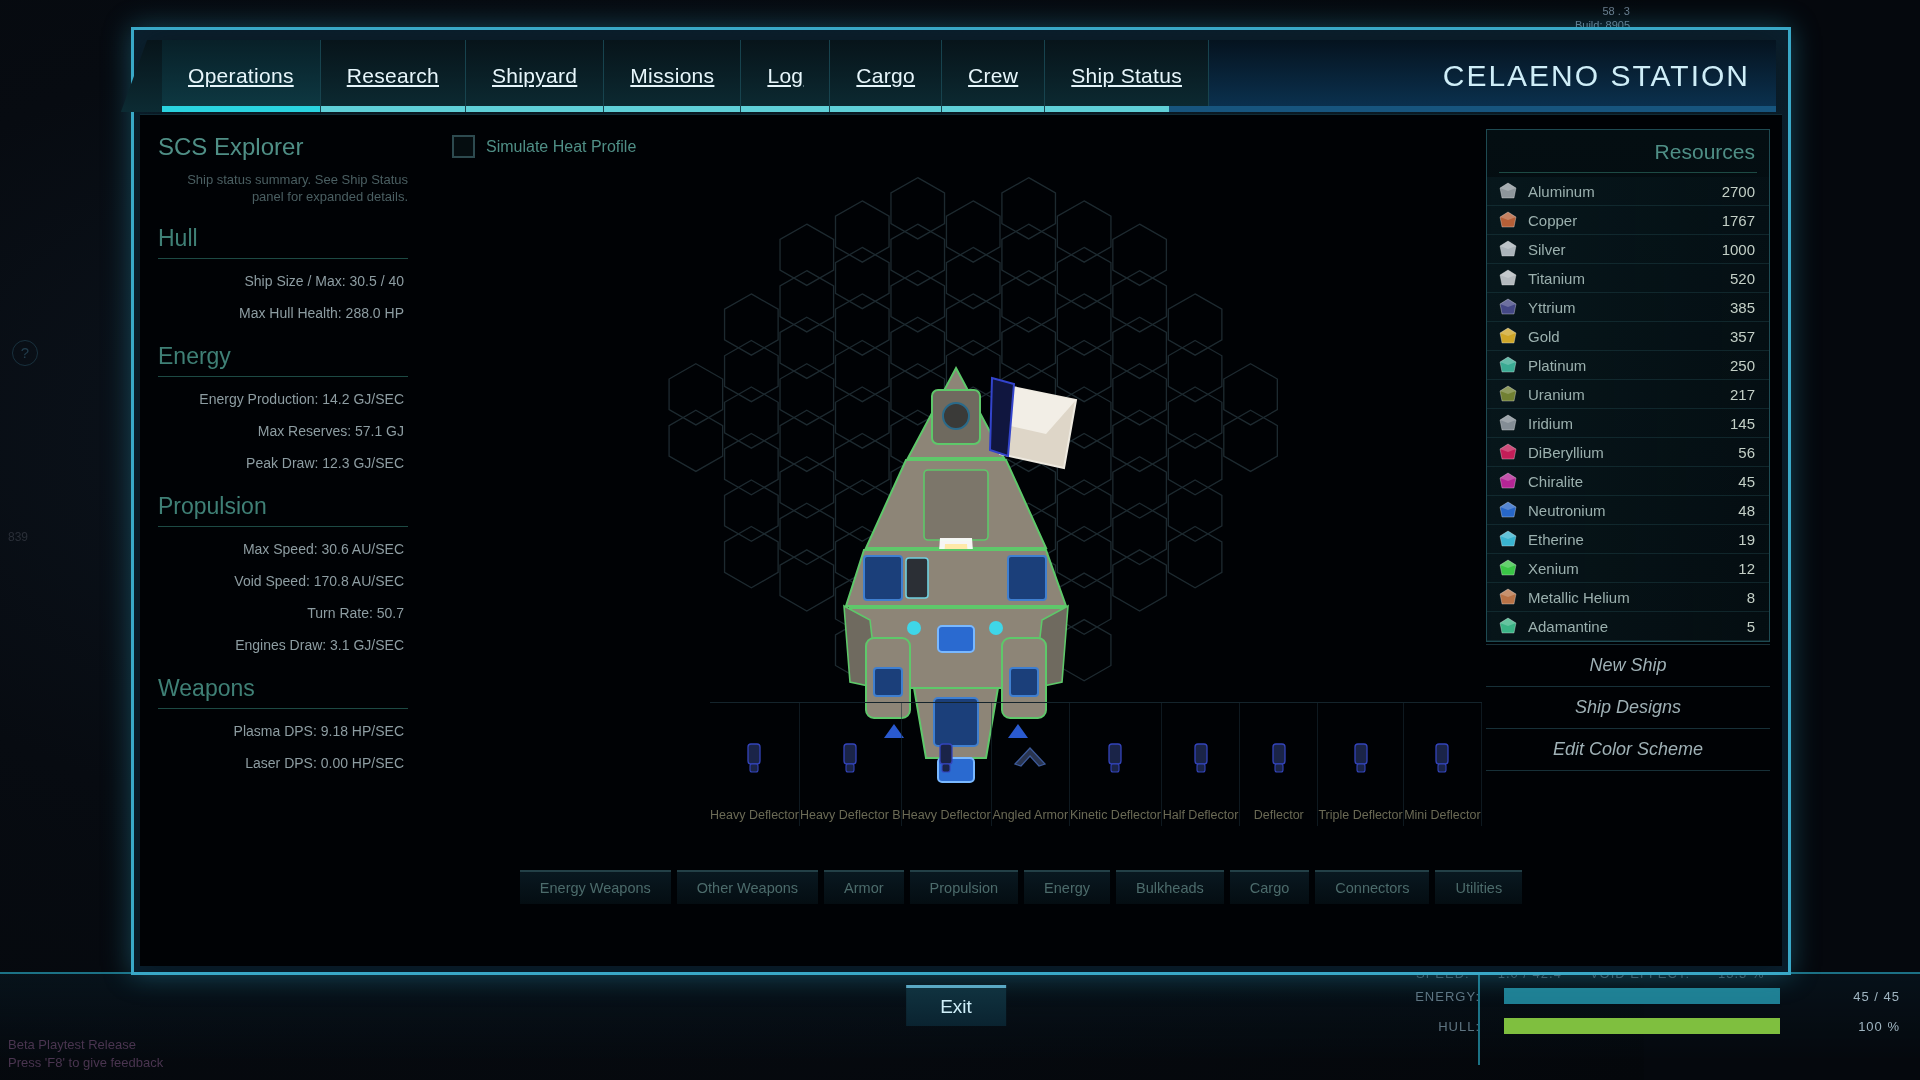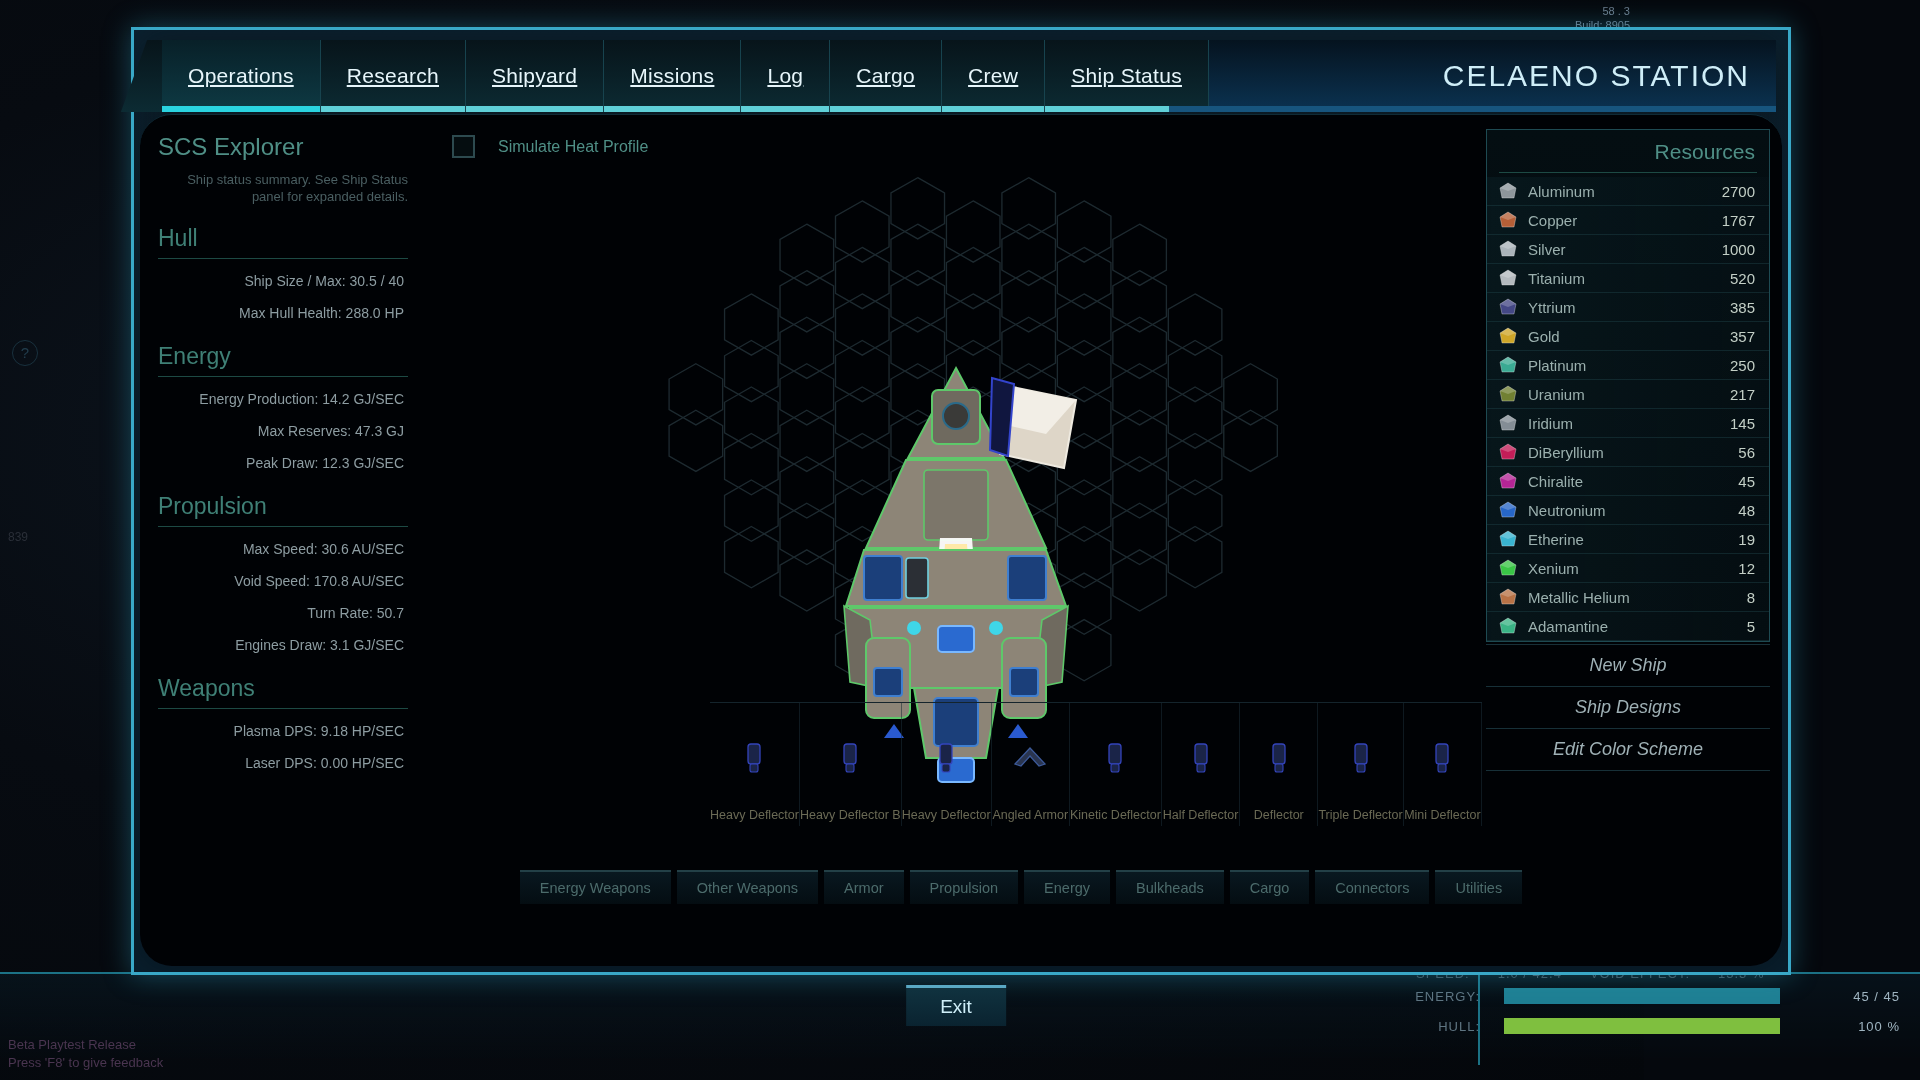--- a/index.html
+++ b/index.html
@@ -91,35 +91,34 @@
     background: linear-gradient(180deg, #07141a 0%, #0c2b33 100%);
     transform: skewX(-20deg);
   }
 
   
   .content {
     position: absolute; left: 6px; right: 6px; top: 84px; bottom: 6px;
     background: #000205;
     border-top: 1px solid #0f2b36;
     display: flex;
-    border-radius: 32px;
   }
 
   
   .stats-col { width: 290px; padding: 18px 22px 0 18px; flex-shrink: 0; }
   .ship-name { color: #4f8f86; font-size: 24px; margin-bottom: 10px; }
   .ship-desc { color: #4a5f62; font-size: 13px; line-height: 17px; text-align: right; padding-left: 22px; margin-bottom: 20px; }
   .sec-head { color: #3f8076; font-size: 23px; margin-bottom: 6px; }
   .sec-rule { height: 1px; background: #1d4a44; margin-bottom: 6px; }
   .stat-line { color: #8d9da2; font-size: 14px; text-align: right; padding: 8px 4px; }
   .sec-block { margin-bottom: 14px; }
 
   
   .viewport { flex: 1; position: relative; }
-  .chk-wrap { position: absolute; left: 22px; top: 20px; display: flex; align-items: center; gap: 23px; cursor: pointer; }
+  .chk-wrap { position: absolute; left: 22px; top: 20px; display: flex; align-items: center; gap: 11px; cursor: pointer; }
   .chk-box { width: 23px; height: 23px; border: 2px solid #2d4a4f; background: #050d10; }
   .chk-label { color: #4f8f86; font-size: 16px; }
   .hexfield { position: absolute; left: 0; right: 0; top: 40px; height: 600px; }
   .shipwrap { position: absolute; left: 50%; top: 54%; transform: translate(-50%,-50%); }
 
   
   .parts-strip {
     position: absolute; left: 280px; right: 0; bottom: 140px; height: 124px;
     border-top: 1px solid #14242c;
     display: flex;
@@ -259,21 +258,21 @@
               <div class="sec-block">
                 <div class="sec-head">Hull</div>
                 <div class="sec-rule"></div>
                 <div class="stat-line">Ship Size / Max: 30.5 / 40</div>
                 <div class="stat-line">Max Hull Health: 288.0 HP</div>
               </div>
               <div class="sec-block">
                 <div class="sec-head">Energy</div>
                 <div class="sec-rule"></div>
                 <div class="stat-line">Energy Production: 14.2 GJ/SEC</div>
-                <div class="stat-line">Max Reserves: 47.3 GJ</div>
+                <div class="stat-line">Max Reserves: 57.1 GJ</div>
                 <div class="stat-line">Peak Draw: 12.3 GJ/SEC</div>
               </div>
               <div class="sec-block">
                 <div class="sec-head">Propulsion</div>
                 <div class="sec-rule"></div>
                 <div class="stat-line">Max Speed: 30.6 AU/SEC</div>
                 <div class="stat-line">Void Speed: 170.8 AU/SEC</div>
                 <div class="stat-line">Turn Rate: 50.7</div>
                 <div class="stat-line">Engines Draw: 3.1 GJ/SEC</div>
               </div>

